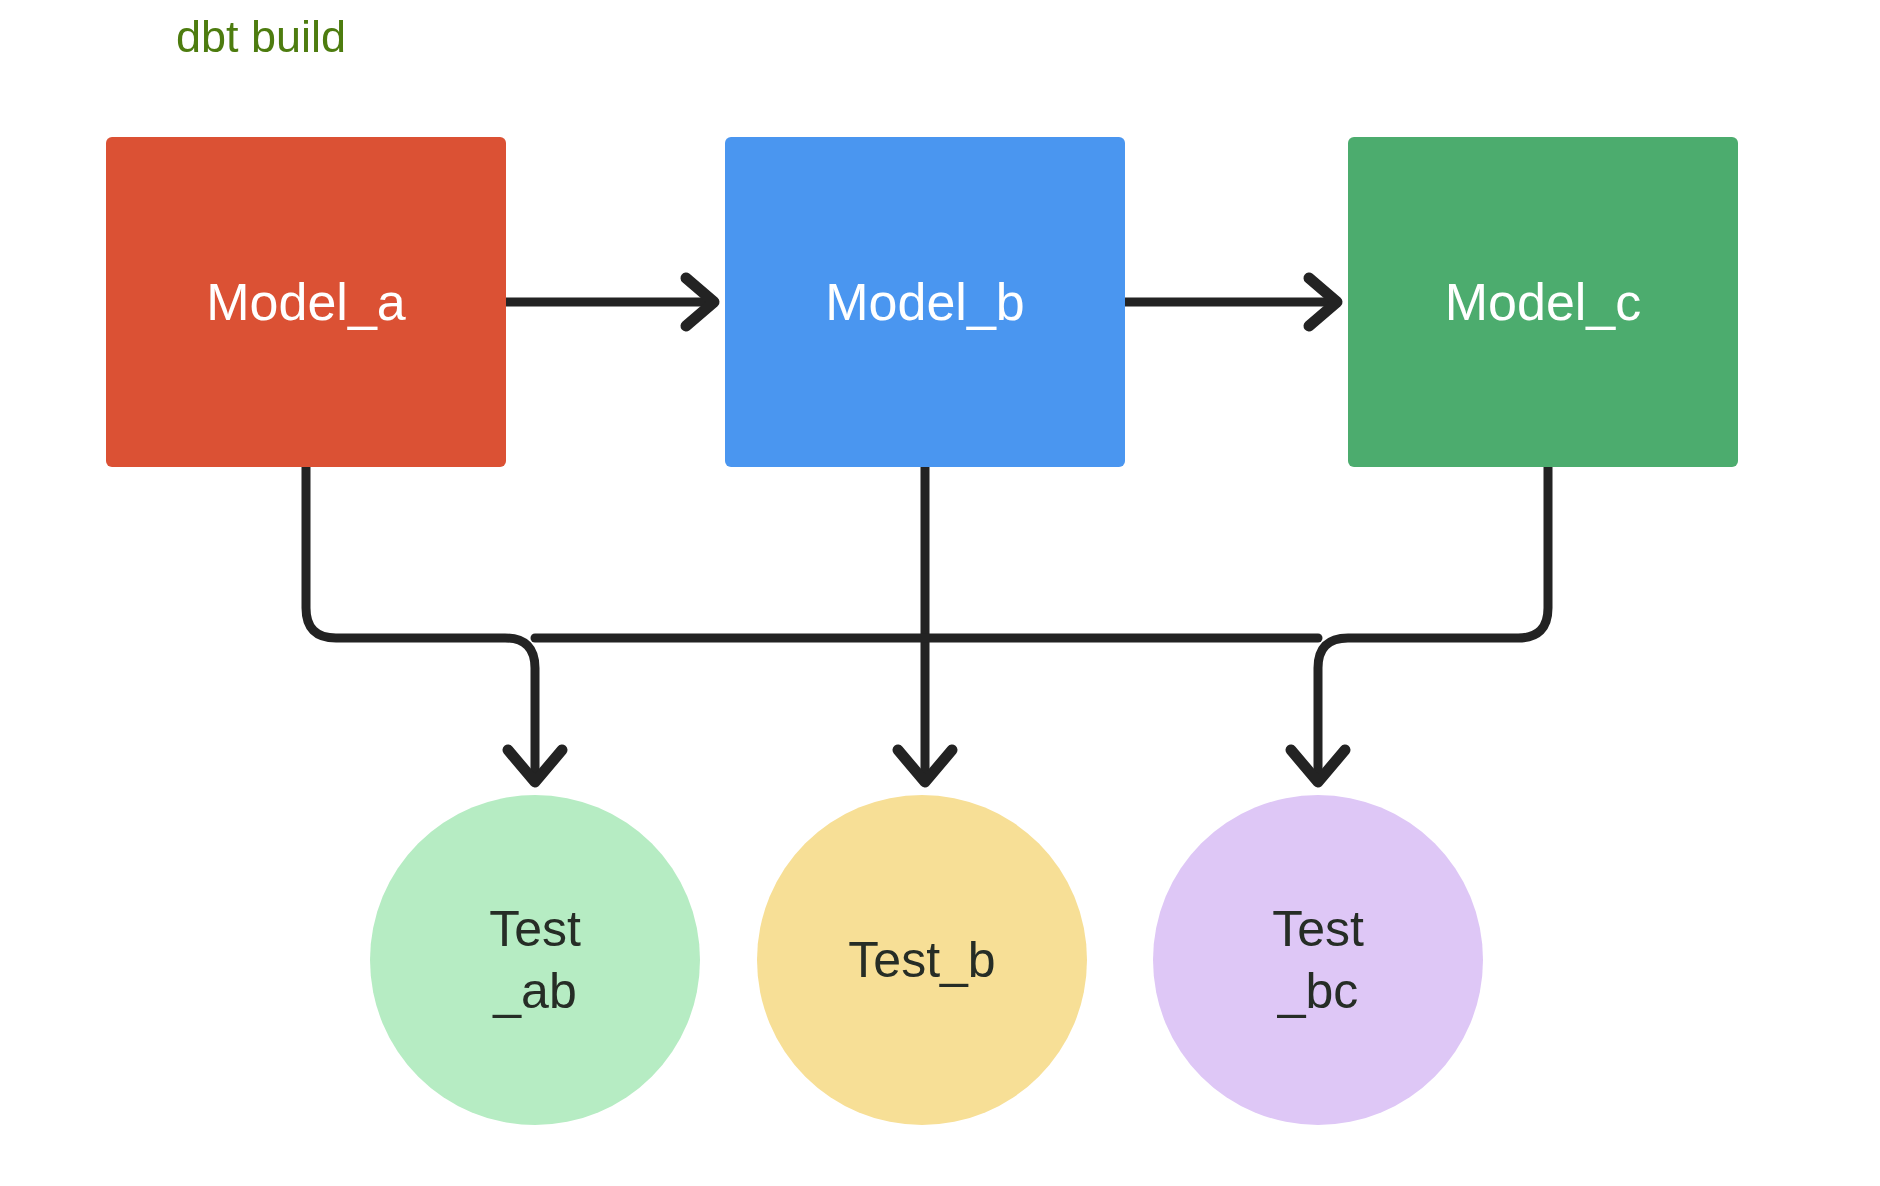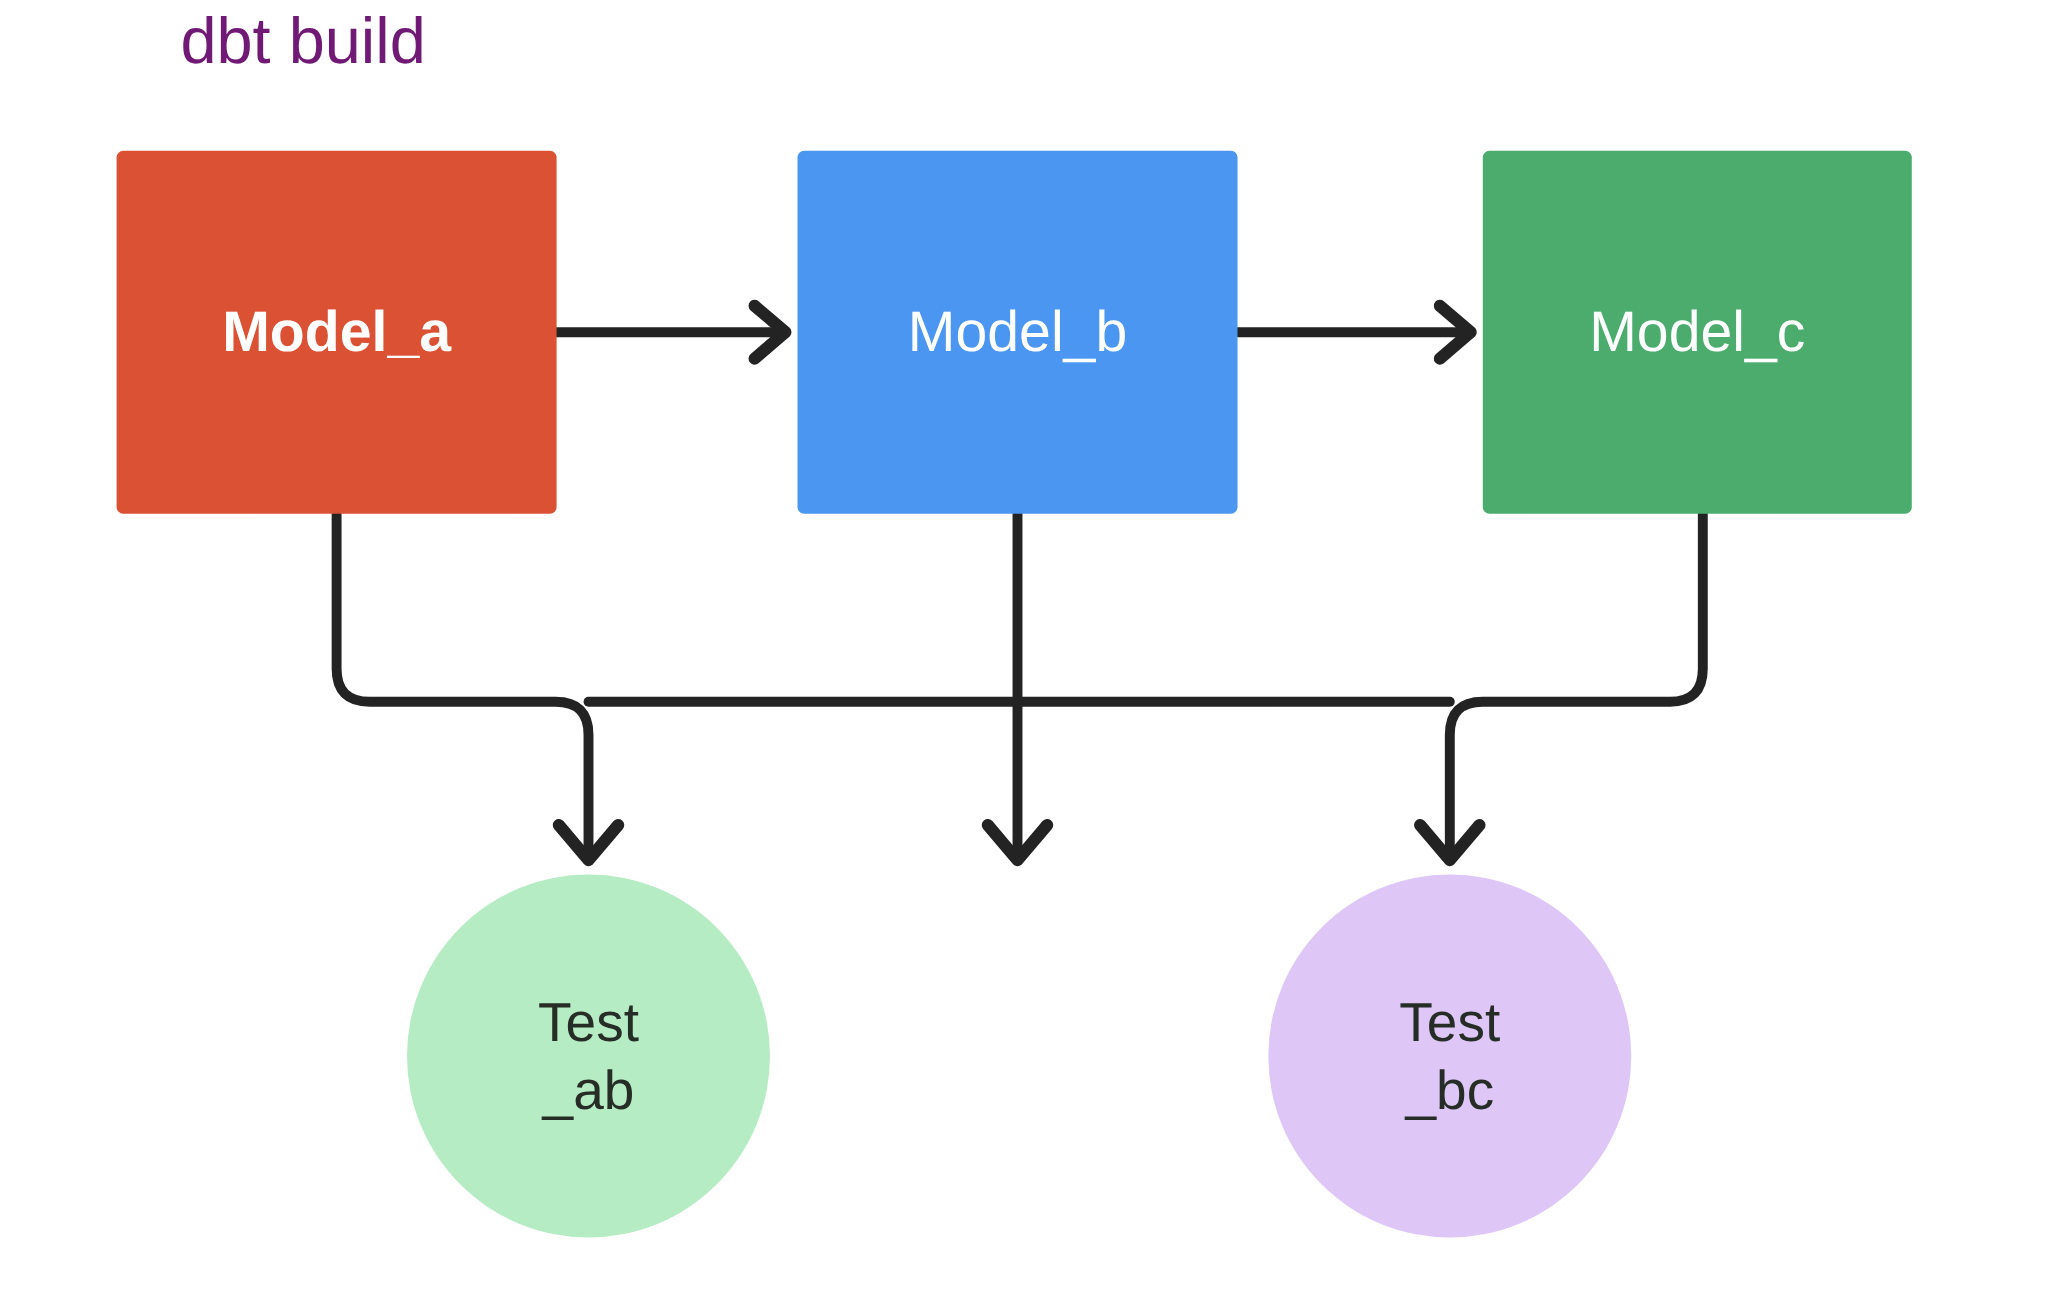--- a/index.html
+++ b/index.html
@@ -23,25 +23,25 @@
     position: absolute;
     left: 0;
     top: 0;
     width: 1880px;
     height: 1186px;
     pointer-events: none;
   }
 
   .diagram-title {
     position: absolute;
-    left: 164px;
+    left: 176px;
     top: 9px;
-    font-size: 59px;
+    font-size: 45px;
     line-height: 56px;
-    color: #701a75;
+    color: #4d7c0f;
     white-space: pre;
     letter-spacing: 0px;
   }
 
   .node-box {
     position: absolute;
     border-radius: 6px;
     display: flex;
     align-items: center;
     justify-content: center;
@@ -64,21 +64,21 @@
     box-sizing: border-box;
   }
   .node-circle .node-label {
     font-size: 50px;
     line-height: 62px;
     color: #262D26;
     white-space: pre;
     text-align: center;
   }
 
-  #box-model-a { left: 106px;  top: 137px; width: 400px; height: 330px; background: #DB5134; font-weight: bold; }
+  #box-model-a { left: 106px;  top: 137px; width: 400px; height: 330px; background: #DB5134; }
   #box-model-b { left: 725px;  top: 137px; width: 400px; height: 330px; background: #4A96F0; }
   #box-model-c { left: 1348px; top: 137px; width: 390px; height: 330px; background: #4CAC6E; }
 
   #circle-test-ab { left: 370px;  top: 795px; width: 330px; height: 330px; background: #B6ECC3; }
   #circle-test-b  { left: 757px;  top: 795px; width: 330px; height: 330px; background: #F7DF96; }
   #circle-test-bc { left: 1153px; top: 795px; width: 330px; height: 330px; background: #DEC7F6; }
 </style>
 </head>
 <body>
 
@@ -131,19 +131,22 @@
 
   <div class="node-box" id="box-model-c">
     <span class="node-label">Model_c</span>
   </div>
 
   <div class="node-circle" id="circle-test-ab">
     <span class="node-label">Test</span>
     <span class="node-label">_ab</span>
   </div>
 
+  <div class="node-circle" id="circle-test-b">
+    <span class="node-label">Test_b</span>
+  </div>
 
   <div class="node-circle" id="circle-test-bc">
     <span class="node-label">Test</span>
     <span class="node-label">_bc</span>
   </div>
 
 </div>
 
 </body></html>

